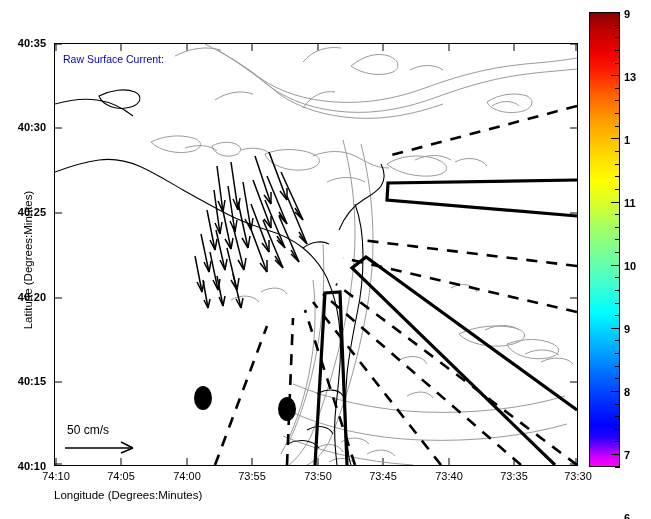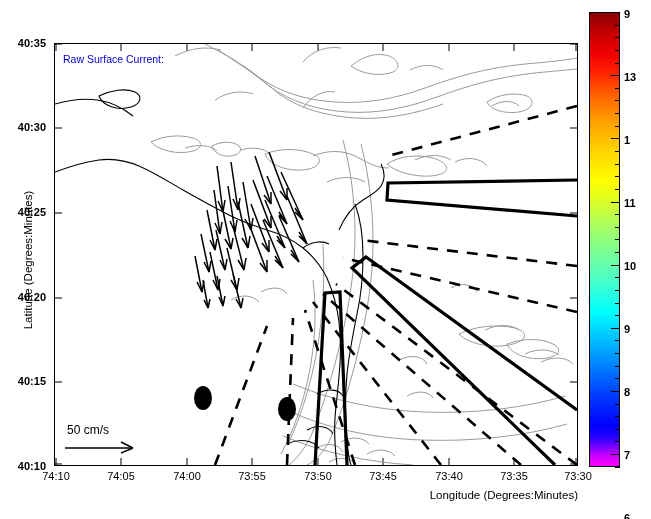--- a/index.html
+++ b/index.html
@@ -19,21 +19,21 @@
         overflow:hidden;}
   .ylabels{position:absolute;left:0;top:0;width:52px;height:519px;}
   .ylab{position:absolute;right:6px;font-size:11px;color:#000;
         white-space:nowrap;transform:translateY(-50%);font-weight:bold;}
 
   .xlabels{position:absolute;left:0;top:0;width:651px;height:519px;}
   .xlab{position:absolute;top:470px;font-size:11px;color:#000;
         white-space:nowrap;transform:translateX(-50%);}
 
   .xaxis-title{position:absolute;left:54px;top:489px;width:524px;
-               text-align:right;font-size:11.5px;color:#000;}
+               text-align:left;font-size:11.5px;color:#000;}
   .yaxis-title{position:absolute;left:-92px;top:254px;width:240px;
                text-align:center;font-size:11.5px;color:#000;
                transform:rotate(-90deg);transform-origin:center;}
 
   
   .annot{position:absolute;left:8px;top:8px;color:#0000cc;font-size:10.5px;
          line-height:14px;white-space:nowrap;}
 
   
   .scaleleg{position:absolute;left:8px;bottom:10px;color:#000;font-size:12px;}

